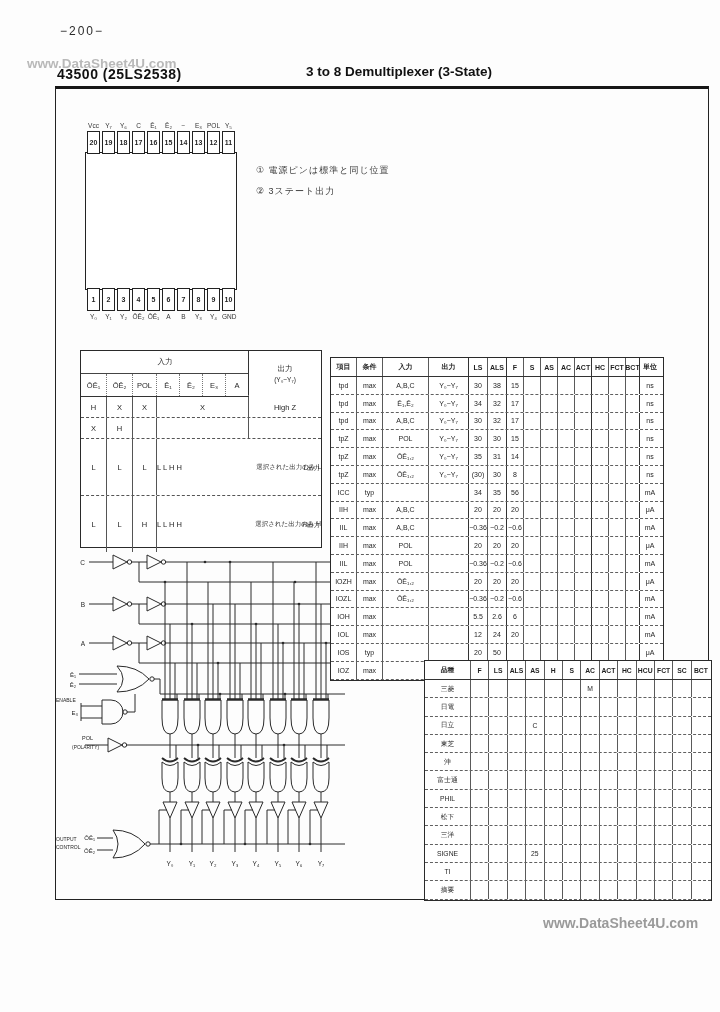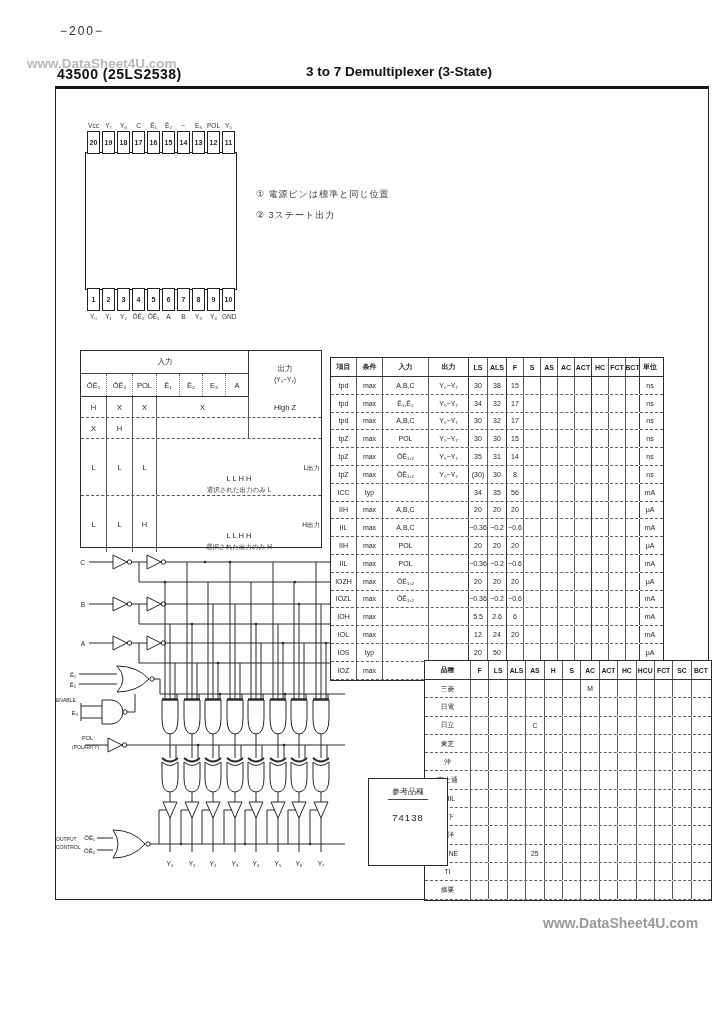--- a/index.html
+++ b/index.html
@@ -13,31 +13,31 @@
   .part{left:57px;top:66px;font-size:14px;font-weight:bold;letter-spacing:.5px;color:#111;}
   .title{left:306px;top:64px;font-size:13.5px;font-weight:bold;color:#111;}
   .outer{left:55px;top:86px;width:652px;height:810px;border:1.5px solid #222;border-top:3px solid #161616;}
   
   .pkg{left:85px;top:122px;width:152px;}
   .pkg-row{display:flex;justify-content:space-between;padding:0 2px;}
   .plabel{width:13px;text-align:center;font-size:6.5px;color:#333;overflow:visible;white-space:nowrap;}
   .pin{width:11px;height:21px;border:1.3px solid #222;font-size:7px;font-weight:bold;
        display:flex;align-items:center;justify-content:center;background:#fff;}
   .pkg-body{height:136px;border:1.5px solid #222;margin:0;background:#fff;}
-  .note{left:256px;top:160px;font-size:9px;line-height:21px;color:#3a3a3a;letter-spacing:1px;margin-top:24px;}
+  .note{left:256px;top:160px;font-size:9px;line-height:21px;color:#3a3a3a;letter-spacing:1px;}
   
   .tt{left:80px;top:350px;width:240px;height:196px;border:1.2px solid #2a2a2a;font-size:7.5px;background:#fff;}
   .tt-outhead{position:absolute;right:0;top:0;width:72px;height:44px;border-left:1px solid #333;
       display:flex;flex-direction:column;align-items:center;justify-content:center;gap:2px;}
   .tt-h1{height:22px;width:168px;border-bottom:1px solid #444;display:flex;align-items:center;justify-content:center;}
   .tt-h2{height:22px;width:168px;border-bottom:1px solid #333;display:grid;grid-template-columns:26px 26px 24px 23px 23px 23px 23px;}
   .tt-h2 span{display:flex;align-items:center;justify-content:center;border-right:1px dotted #777;}
   .tt-r{display:grid;border-bottom:1px dashed #555;}
   .tt-c{display:flex;align-items:center;justify-content:center;border-right:1px solid #555;}
-  .tt-big{position:relative;display:flex;flex-direction:column;align-items:center;justify-content:flex-end;gap:3px;border-right:none;}
+  .tt-big{position:relative;display:flex;flex-direction:row;align-items:center;justify-content:space-between;gap:3px;border-right:none;}
   .tt-note{font-size:6.5px;color:#333;}
   .tt-tag{position:absolute;right:1px;top:45%;font-size:6.5px;color:#222;}
   
   .spec{left:330px;top:357px;width:332px;border:1.2px solid #2a2a2a;background:#fff;
         --sc:26px 26px 46px 40px 19px 19px 17px 17px 17px 17px 17px 17px 17px 14px 20px;}
   .srow{display:grid;grid-template-columns:var(--sc);height:16.8px;border-bottom:1px dashed #606060;}
   .shead{height:18px;border-bottom:1.2px solid #333;font-weight:bold;}
   .sc{display:flex;align-items:center;justify-content:center;border-right:1px solid #5a5a5a;
       font-size:7px;overflow:hidden;white-space:nowrap;}
   .sc.g{border-right:1.2px solid #333;}
@@ -55,21 +55,21 @@
   svg text{font-family:"Liberation Sans","DejaVu Sans",sans-serif;fill:#262626;stroke:none;}
 </style>
 </head>
 <body>
 
 <div class="page">
 
   <div class="abs pageno">−200−</div>
   <div class="abs wm-top">www.DataSheet4U.com</div>
   <div class="abs part">43500 (25LS2538)</div>
-  <div class="abs title">3 to 7 Demultiplexer (3-State)</div>
+  <div class="abs title">3 to 8 Demultiplexer (3-State)</div>
   <div class="abs outer"></div>
 
   <div class="abs pkg">
     <div class="pkg-row">
 
     <span class="plabel">Vcc</span>
         <span class="plabel">Y₇</span>
         <span class="plabel">Y₆</span>
         <span class="plabel">C</span>
         <span class="plabel">Ē₁</span>
@@ -849,19 +849,15 @@
           <span class="mc"></span>
           <span class="mc"></span>
           <span class="mc"></span>
           <span class="mc"></span>
           <span class="mc"></span>
           <span class="mc" style="border-right:none"></span>
         </div>
       </div>
   </div>
 
-  <div class="abs refbox">
-    <div class="rt">参考品種</div>
-    <div class="rv">74138</div>
-  </div>
 
   <div class="abs wm-bottom">www.DataSheet4U.com</div>
 </div>
 
 </body></html>

